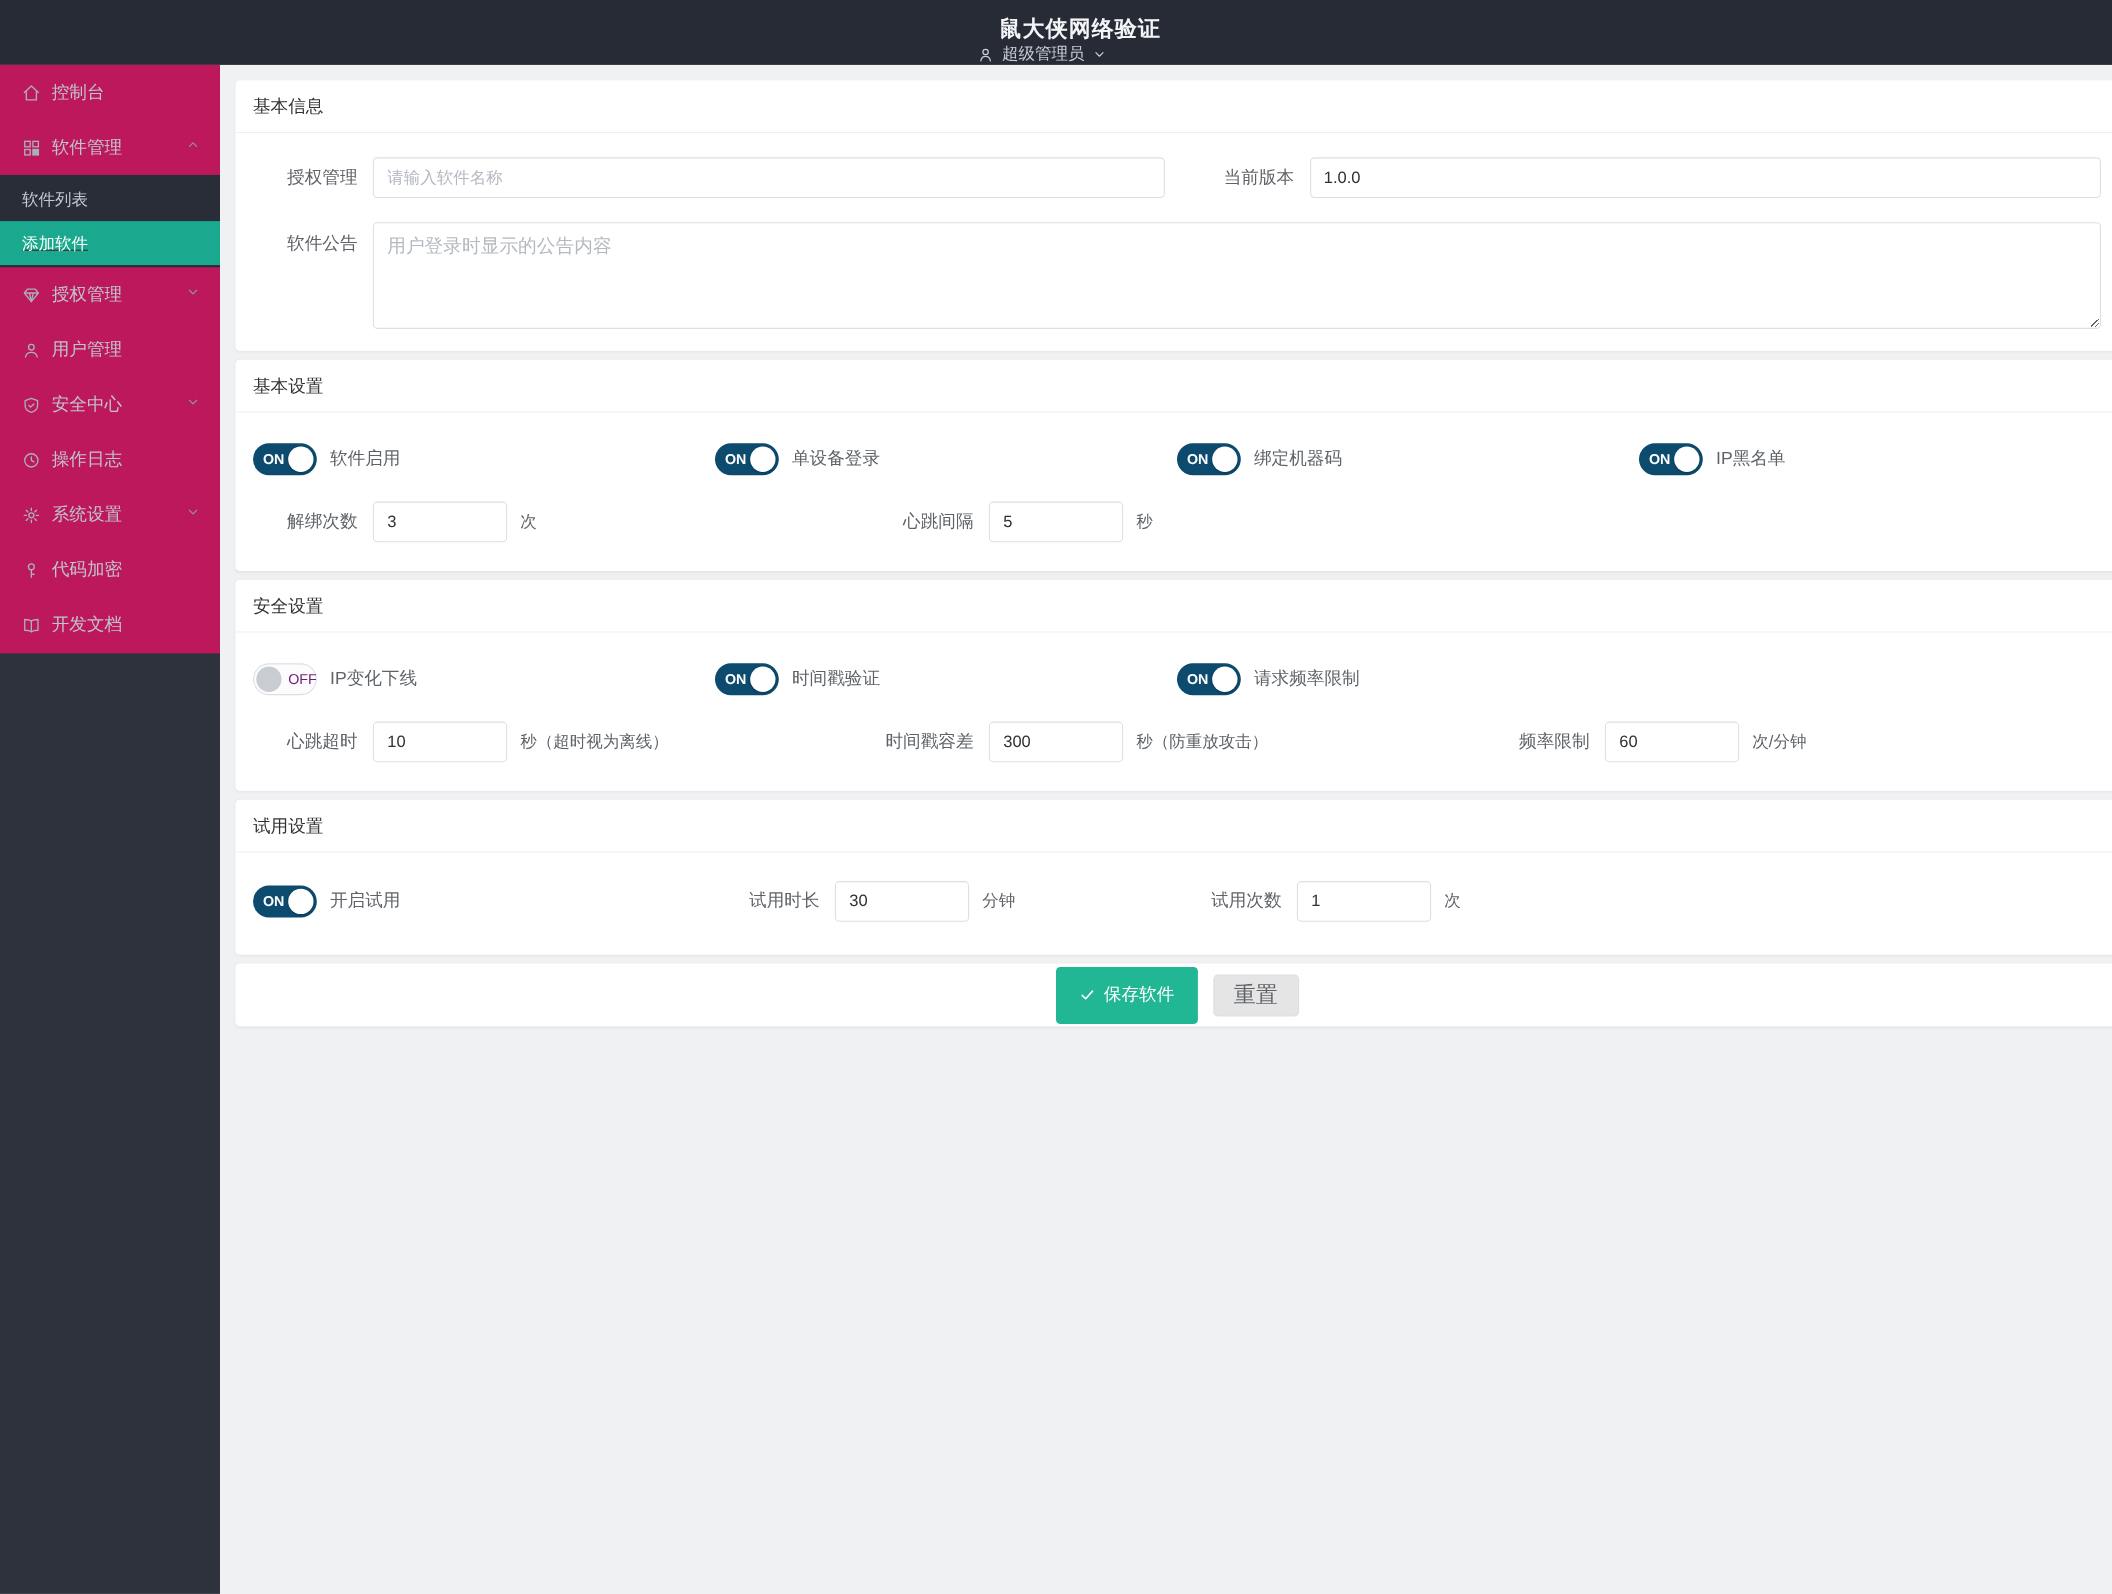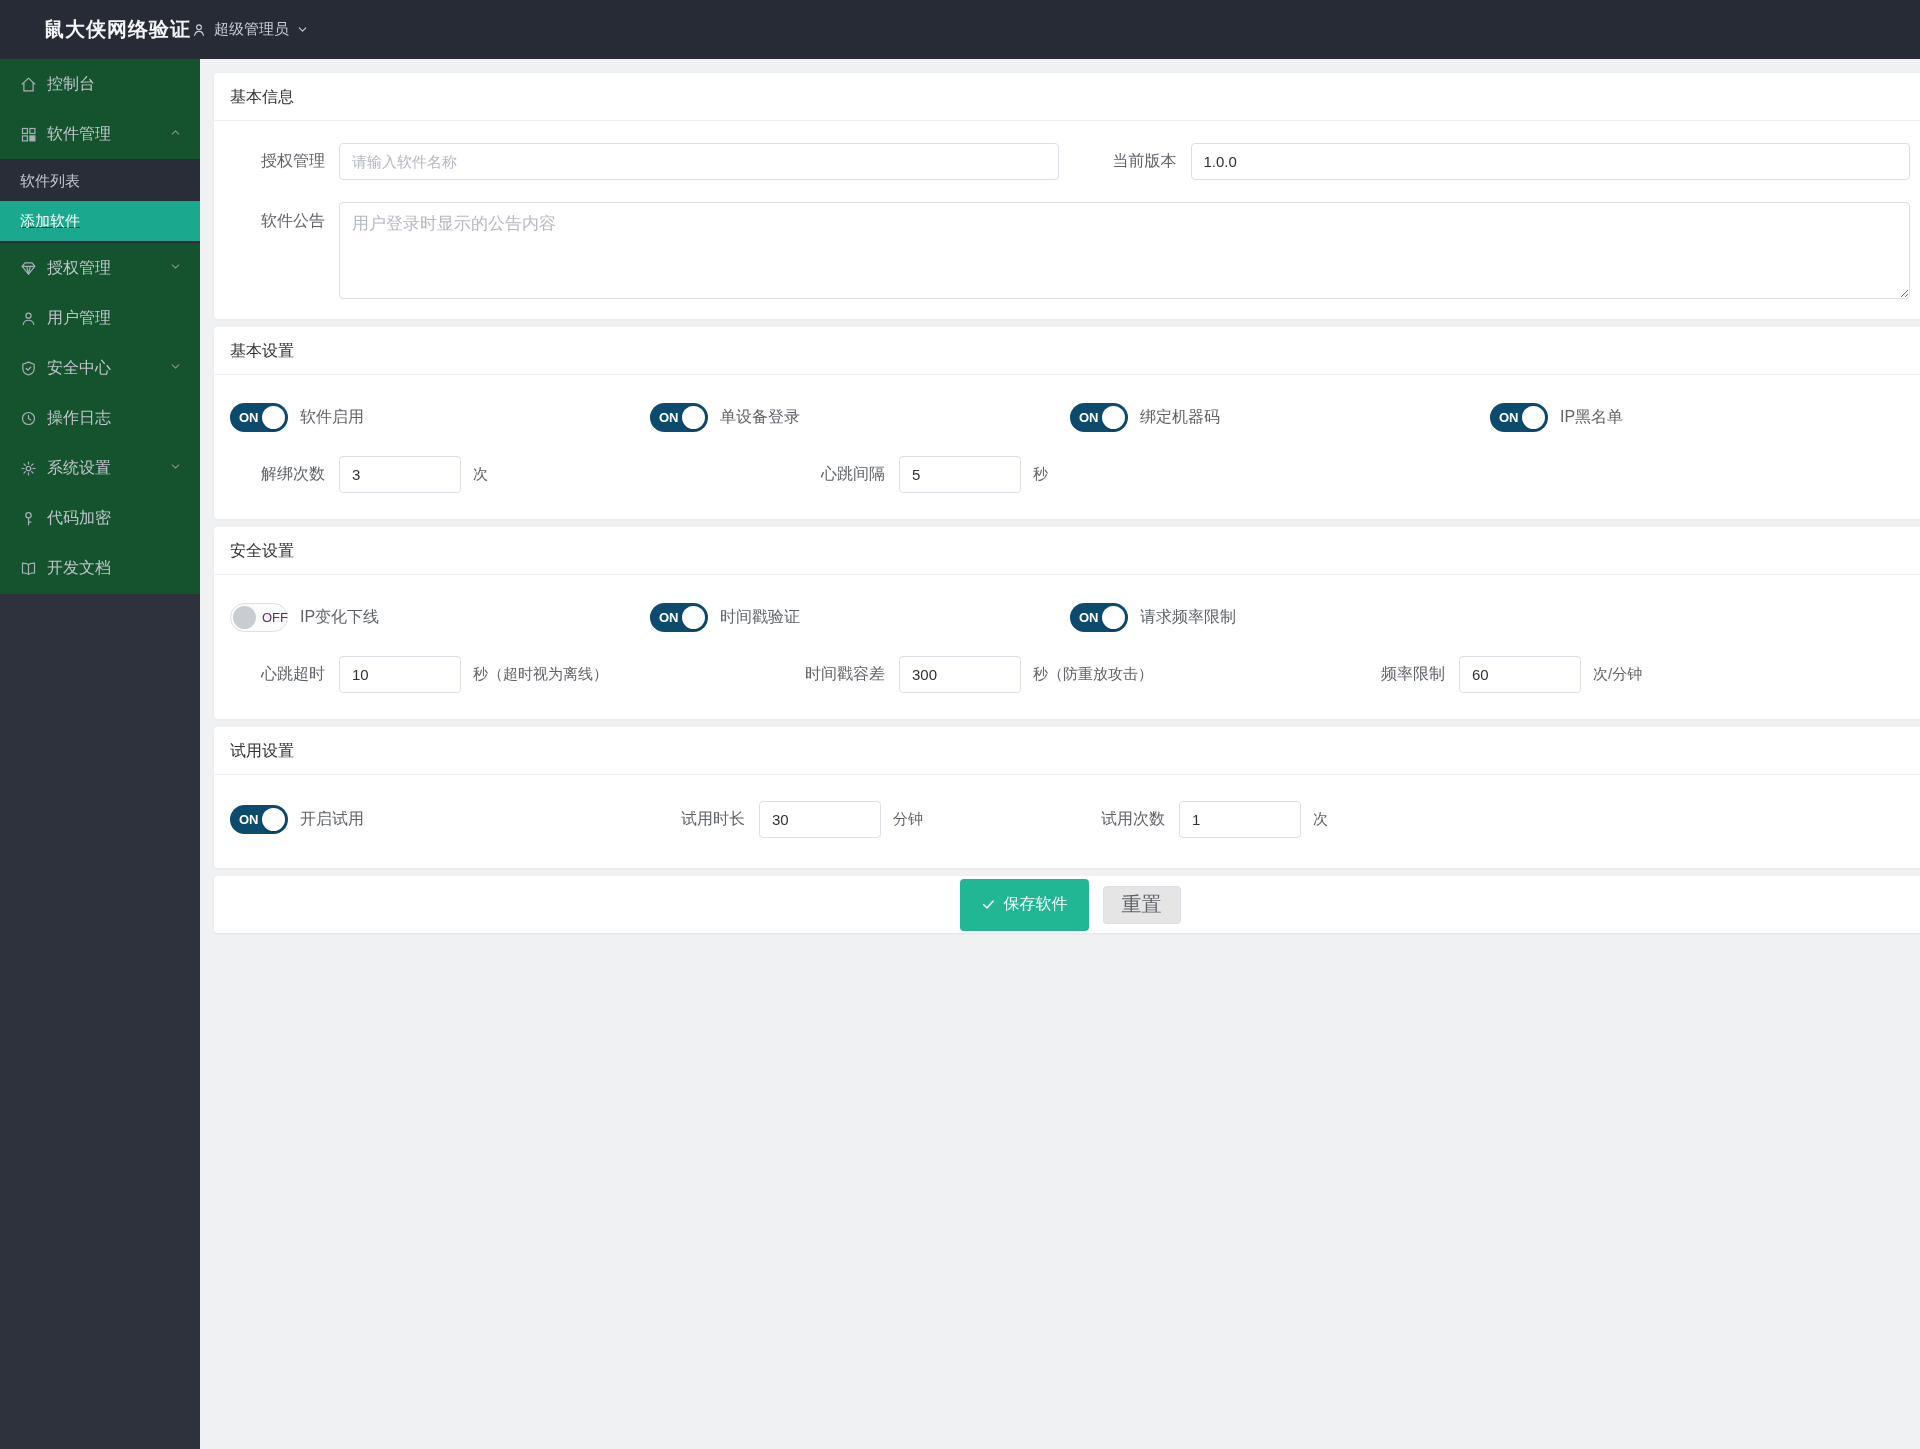--- a/index.html
+++ b/index.html
@@ -1,28 +1,28 @@
 <!DOCTYPE html>
 <html><head>
 <meta charset="utf-8">
 <style>
   * { margin:0; padding:0; box-sizing:border-box; }
   html,body { width:1920px; height:1449px; overflow:hidden; }
   body { font-family:"Liberation Sans","DejaVu Sans",sans-serif; background:#f0f1f3; color:#303133; }
 
   
-  .header { height:59px; background:#262b36; display:flex; align-items:center; justify-content:flex-start; }
+  .header { height:59px; background:#262b36; display:flex; align-items:center; justify-content:flex-end;flex-direction:column; }
   .brand { padding-left:44px; font-size:20px; font-weight:bold; color:#f4f5f7; letter-spacing:1px; }
   .user-box { display:flex; align-items:center; gap:7px; color:#c9cdd4; font-size:15px; padding-right:26px; cursor:pointer; }
   .user-box svg { display:block; }
 
   
   .shell { display:flex; height:1390px; }
   .sidebar { width:200px; background:#2d323d; flex:none; }
-  .menu { background:#14532d; padding-bottom:1px; }
+  .menu { background:#be185d; padding-bottom:1px; }
   .mi { height:50px; display:flex; align-items:center; padding:0 18px 0 20px; color:#bfc5cd; font-size:16px; cursor:pointer; }
   .mi .ic { width:17px; height:17px; margin-right:10px; flex:none; color:#aab0b9; }
   .mi .chev { margin-left:auto; color:#8d939c; }
   .submenu { background:#282d38; padding:2px 0;text-decoration:underline; }
   .smi { height:40px; display:flex; align-items:center; padding:0 20px; color:#c3c8d0; font-size:15px; cursor:pointer; }
   .smi.active { background:#1aa98e; color:#ffffff; }
 
   .content { flex:1; padding:14px 16px 0 14px; }
 
   

